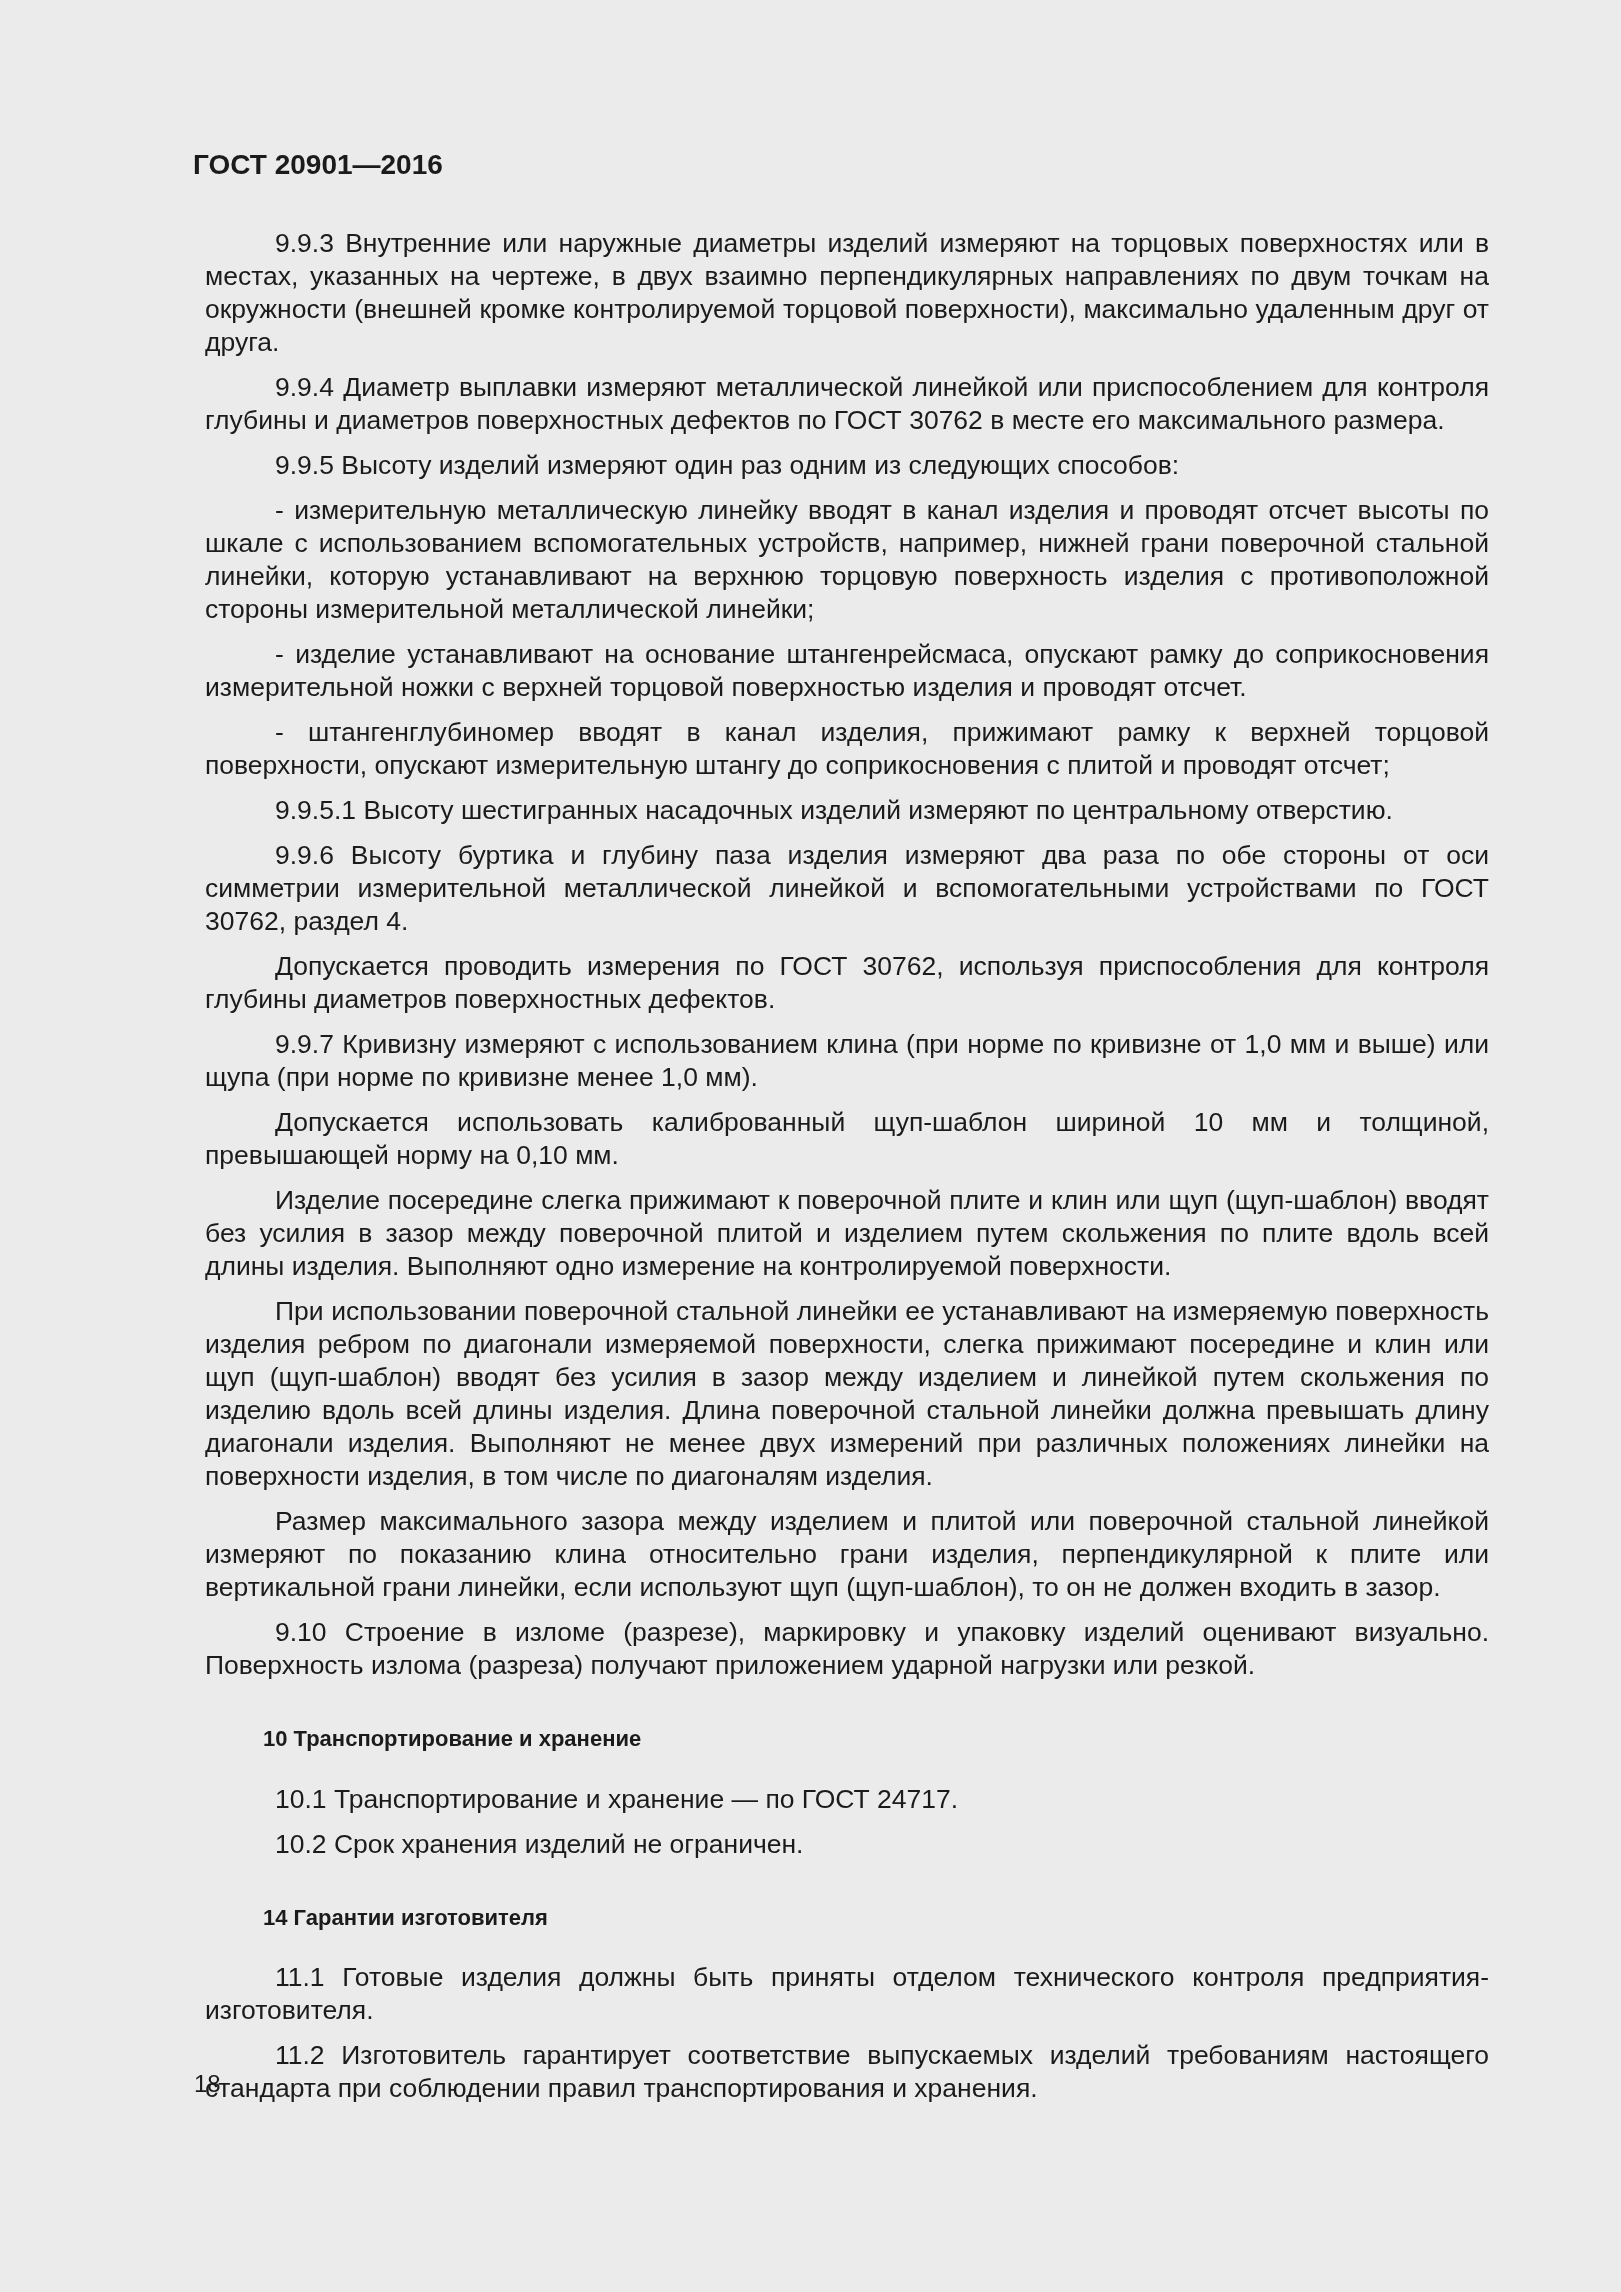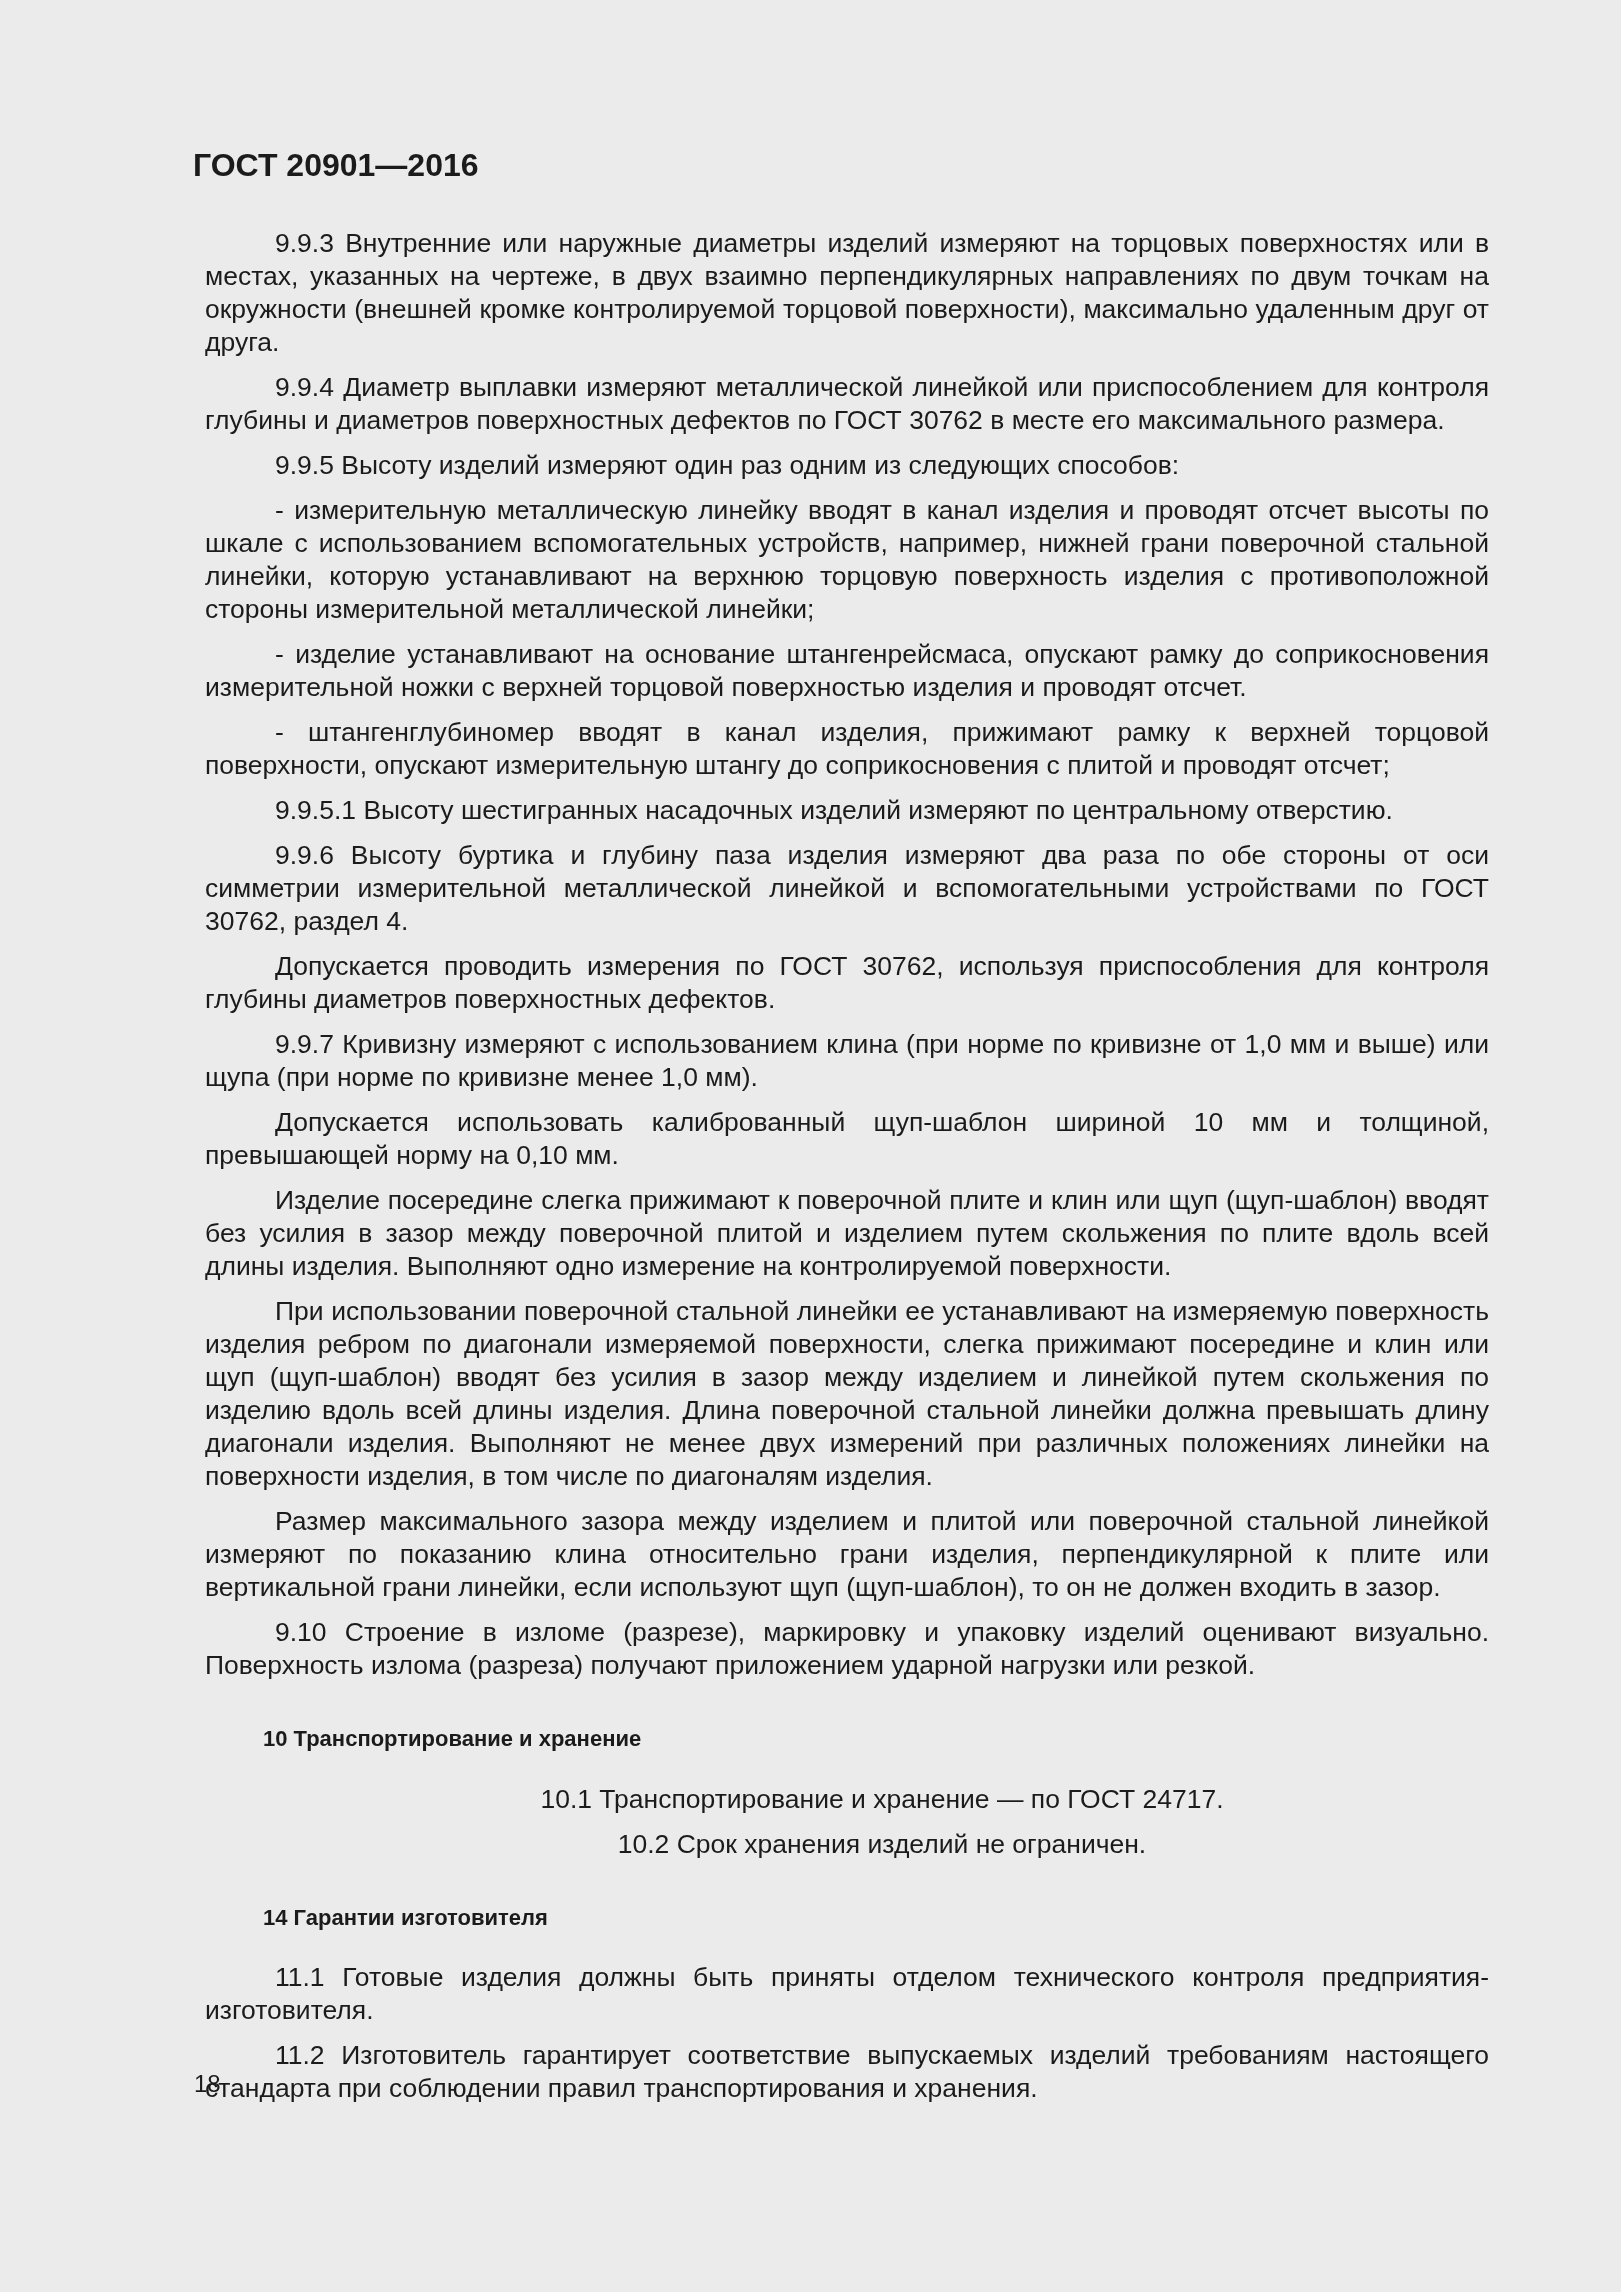--- a/index.html
+++ b/index.html
@@ -13,33 +13,33 @@
     overflow:hidden;
   }
   .content{
     position:absolute;
     left:193px;
     top:149px;
     width:1308px;
   }
   .doc-header{
     font-weight:bold;
-    font-size:32px;
+    font-size:28px;
     line-height:32px;
     margin:0 0 46px 0;
   }
   .content p{
     margin:12px;
     font-size:26.5px;
     line-height:33px;
     text-align:justify;
     text-indent:70px;
   }
   .content p.plain{
-    text-align:center;
+    text-align:left;
   }
   .content h2{
     font-size:22px;
     line-height:35px;
     font-weight:bold;
     margin:39px 0 26.5px 0;
     text-indent:70px;
   }
   .page-number{
     position:absolute;

